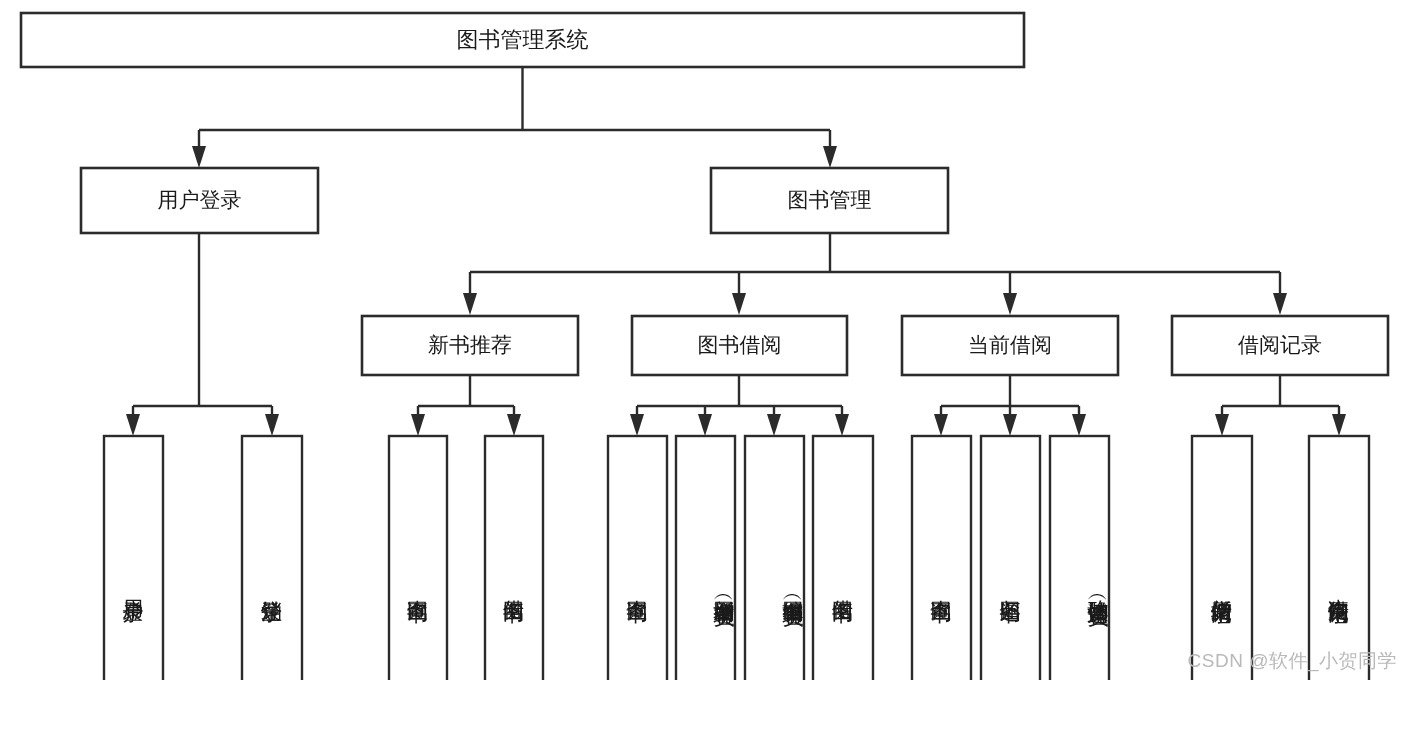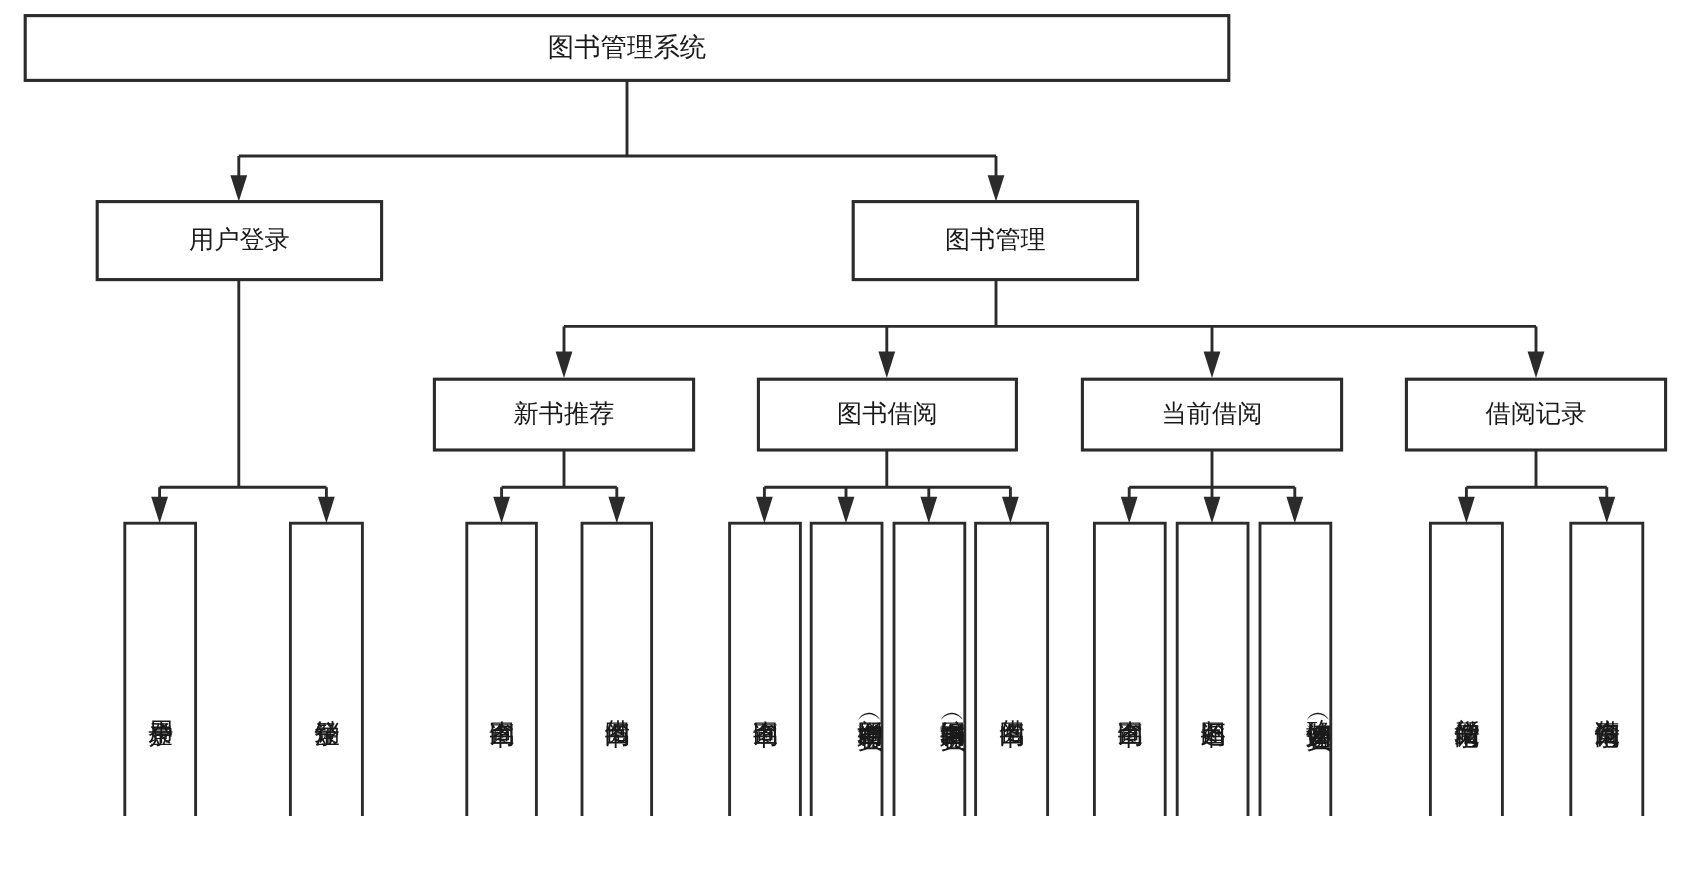--- a/index.html
+++ b/index.html
@@ -230,14 +230,15 @@
   <div class="leaf-label" style="left:745px; top:442px; width:59px; height:291px; display:flex; align-items:flex-start; justify-content:center;">编辑图书（管理员）</div>
   <div class="leaf-label" style="left:813px; top:436px; width:60px; height:297px; display:flex; align-items:center; justify-content:center;">借阅图书</div>
 
   <div class="leaf-label" style="left:912px; top:436px; width:59px; height:297px; display:flex; align-items:center; justify-content:center;">查询图书</div>
   <div class="leaf-label" style="left:981px; top:436px; width:59px; height:297px; display:flex; align-items:center; justify-content:center;">归还图书</div>
   <div class="leaf-label" style="left:1050px; top:442px; width:59px; height:291px; display:flex; align-items:flex-start; justify-content:center;">确认归还（管理员）</div>
 
   <div class="leaf-label" style="left:1192px; top:436px; width:60px; height:297px; display:flex; align-items:center; justify-content:center;">新增借阅记录</div>
   <div class="leaf-label" style="left:1309px; top:436px; width:60px; height:297px; display:flex; align-items:center; justify-content:center;">查询借阅记录</div>
 
+  <div class="watermark">CSDN @软件_小贺同学</div>
 
 </div>
 
 </body></html>

